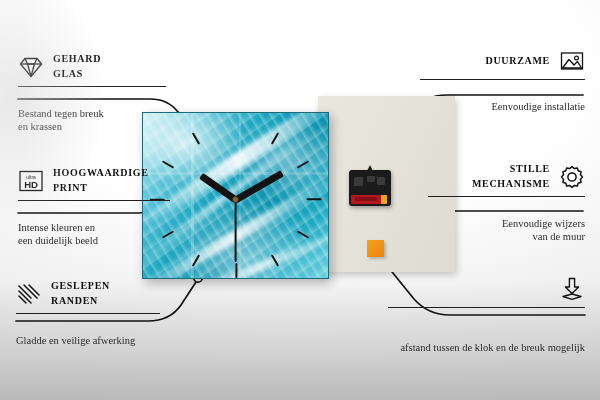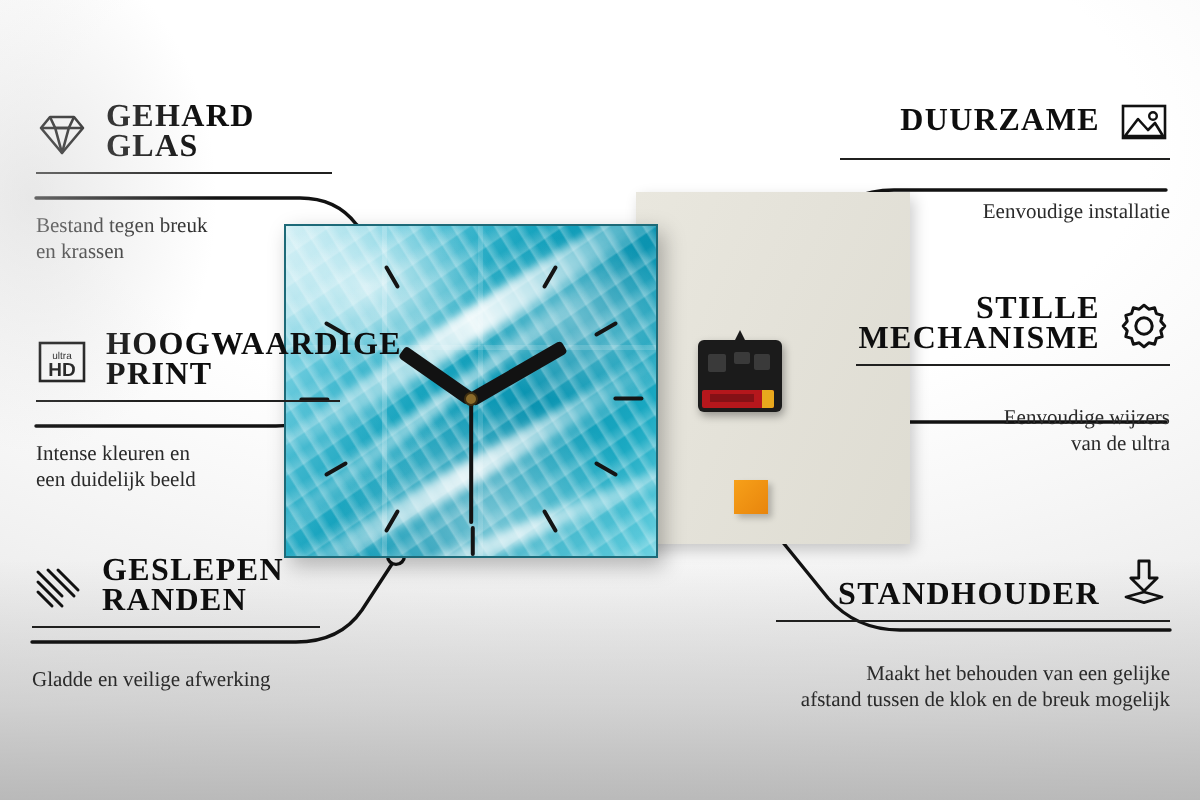--- a/index.html
+++ b/index.html
@@ -89,21 +89,21 @@
   .mech .batt:after{content:"";position:absolute;right:0;top:0;width:6px;height:9px;background:#e8a81d;border-radius:0 1px 1px 0;}
   .mech .battlbl{position:absolute;left:4px;top:2px;width:22px;height:4px;background:#7d1015;opacity:.85;}
 
   .spacer{position:absolute;left:367px;top:240px;width:17px;height:17px;
       background:linear-gradient(135deg,#f7a019,#e8850c);box-shadow:2px 2px 3px rgba(0,0,0,.22);}
 
   
   .feat{position:absolute;}
   .feat .head{display:flex;align-items:center;gap:9px;}
   .feat .ttl{
-    font-family:"Liberation Serif",serif;font-weight:bold;font-size:16px;
+    font-family:"Liberation Serif",serif;font-weight:bold;font-size:10px;
     letter-spacing:.7px;color:#0e0e0e;line-height:14.5px;text-transform:uppercase;
   }
   .feat .rule{height:1px;background:#20201f;margin-top:5px;}
   .feat .sub{
     font-family:"Liberation Serif",serif;font-size:10.5px;color:#2a2a2a;
     line-height:13px;margin-top:20px;
   }
   .feat.left .head{justify-content:flex-start;}
   .feat.left .ttl{text-align:left;}
   .feat.left .sub{text-align:left;}
@@ -245,45 +245,45 @@
           <rect x="2.5" y="5" width="21" height="16" fill="none" stroke="#111" stroke-width="1.3"></rect>
           <circle cx="17.5" cy="10" r="1.9" fill="none" stroke="#111" stroke-width="1.2"></circle>
           <path d="M3.5 20 L10 11.5 L15 17 L18.5 13.5 L22.5 20 Z" fill="none" stroke="#111" stroke-width="1.3" stroke-linejoin="round"></path>
         </svg>
       </span>
     </div>
     <div class="rule" style="width:165px;"></div>
     <div class="sub"><span>Eenvoudige installatie</span><br></div>
   </div>
 
-  <div class="feat right" style="left:428px;top:148px;width:157px;">
+  <div class="feat right" style="left:428px;top:162px;width:157px;">
     <div class="head">
       <span class="ttl"><span>STILLE</span><br><span>MECHANISME</span></span>
       <span class="ico">
         <svg viewBox="0 0 26 26">
             <g fill="none" stroke="#111" stroke-width="1.5" stroke-linejoin="round">
           <path d="M13 2.6 L15.4 4.6 L18.3 3.9 L19.2 6.8 L22.1 7.7 L21.4 10.6 L23.4 13 L21.4 15.4 L22.1 18.3 L19.2 19.2 L18.3 22.1 L15.4 21.4 L13 23.4 L10.6 21.4 L7.7 22.1 L6.8 19.2 L3.9 18.3 L4.6 15.4 L2.6 13 L4.6 10.6 L3.9 7.7 L6.8 6.8 L7.7 3.9 L10.6 4.6 Z"></path>
           <circle cx="13" cy="13" r="4.1"></circle>
             </g>
           </svg>
       </span>
     </div>
     <div class="rule" style="width:157px;"></div>
-    <div class="sub"><span>Eenvoudige wijzers</span><br><span>van de ultra</span></div>
+    <div class="sub"><span>Eenvoudige wijzers</span><br><span>van de muur</span></div>
   </div>
 
   <div class="feat right" style="left:388px;top:276px;width:197px;">
     <div class="head">
-      <span class="ttl"><br><span>STANDHOUDER</span></span>
+      <span class="ttl"><br></span>
       <span class="ico">
         <svg viewBox="0 0 26 26">
             <g fill="none" stroke="#111" stroke-width="1.4" stroke-linejoin="round">
           <path d="M10.4 2.5 L15.6 2.5 L15.6 11 L19.6 11 L13 17.5 L6.4 11 L10.4 11 Z"></path>
           <path d="M4 20.5 L13 18 L22 20.5 L13 23.3 Z"></path>
             </g>
           </svg>
       </span>
     </div>
     <div class="rule" style="width:197px;"></div>
-    <div class="sub"><span>Maakt het behouden van een gelijke</span><br><span>afstand tussen de klok en de breuk mogelijk</span></div>
+    <div class="sub"><br><span>afstand tussen de klok en de breuk mogelijk</span></div>
   </div>
 
 </div>
 
 </body></html>

